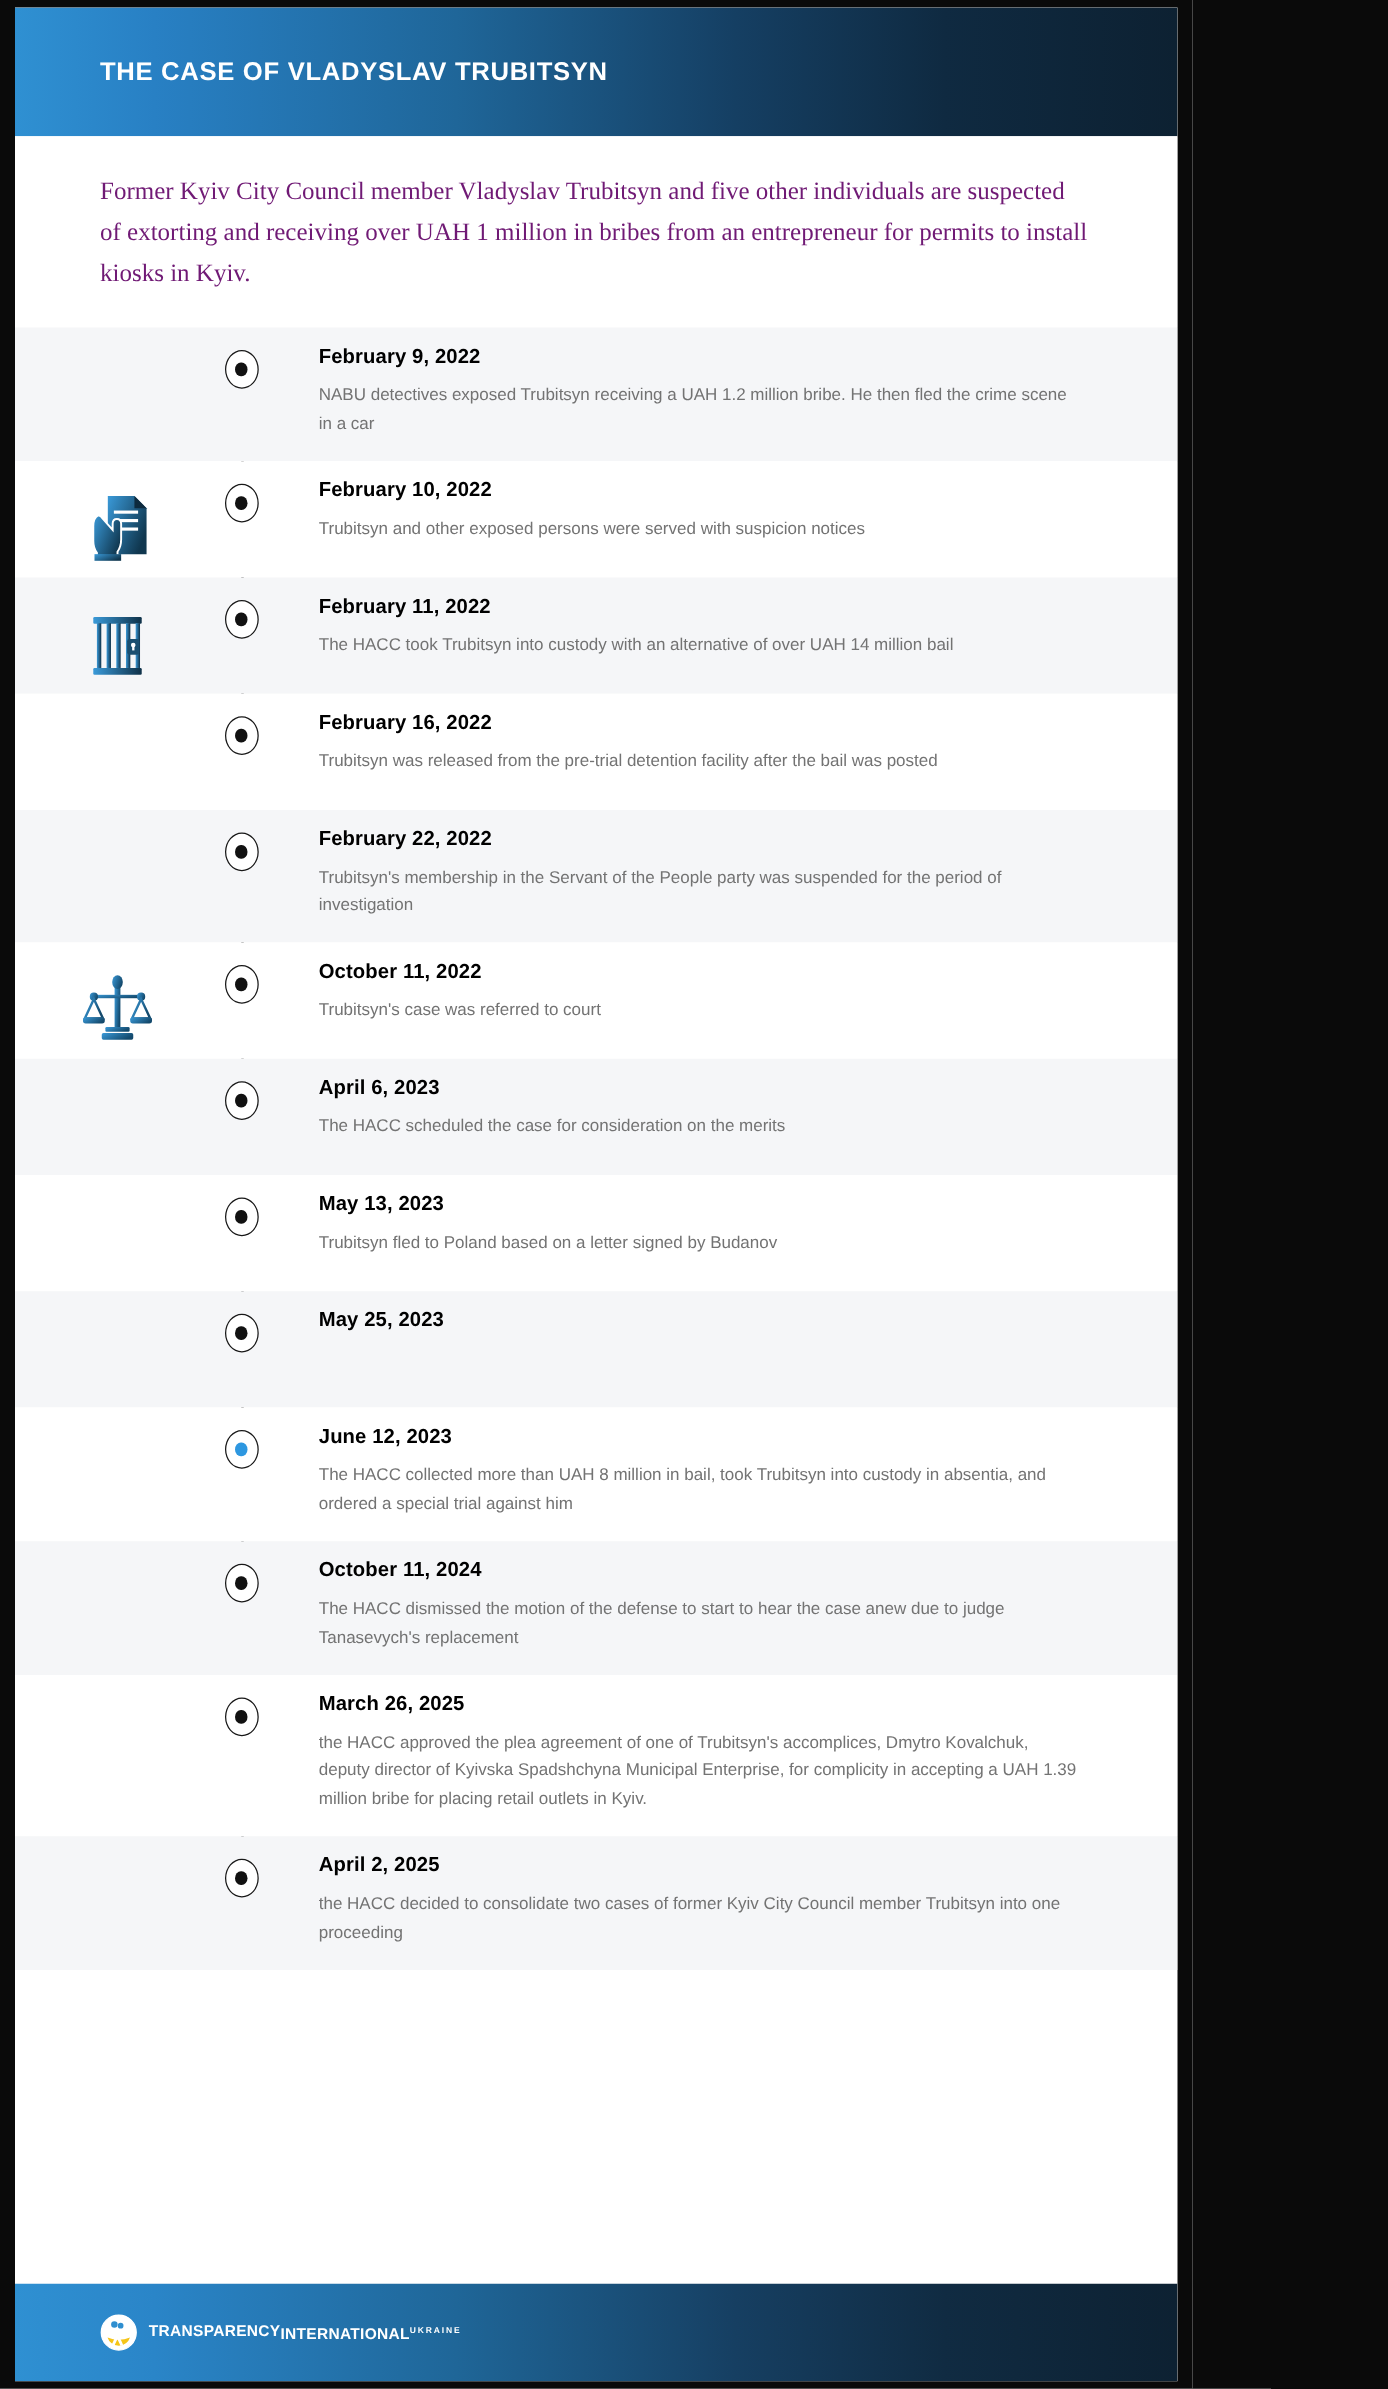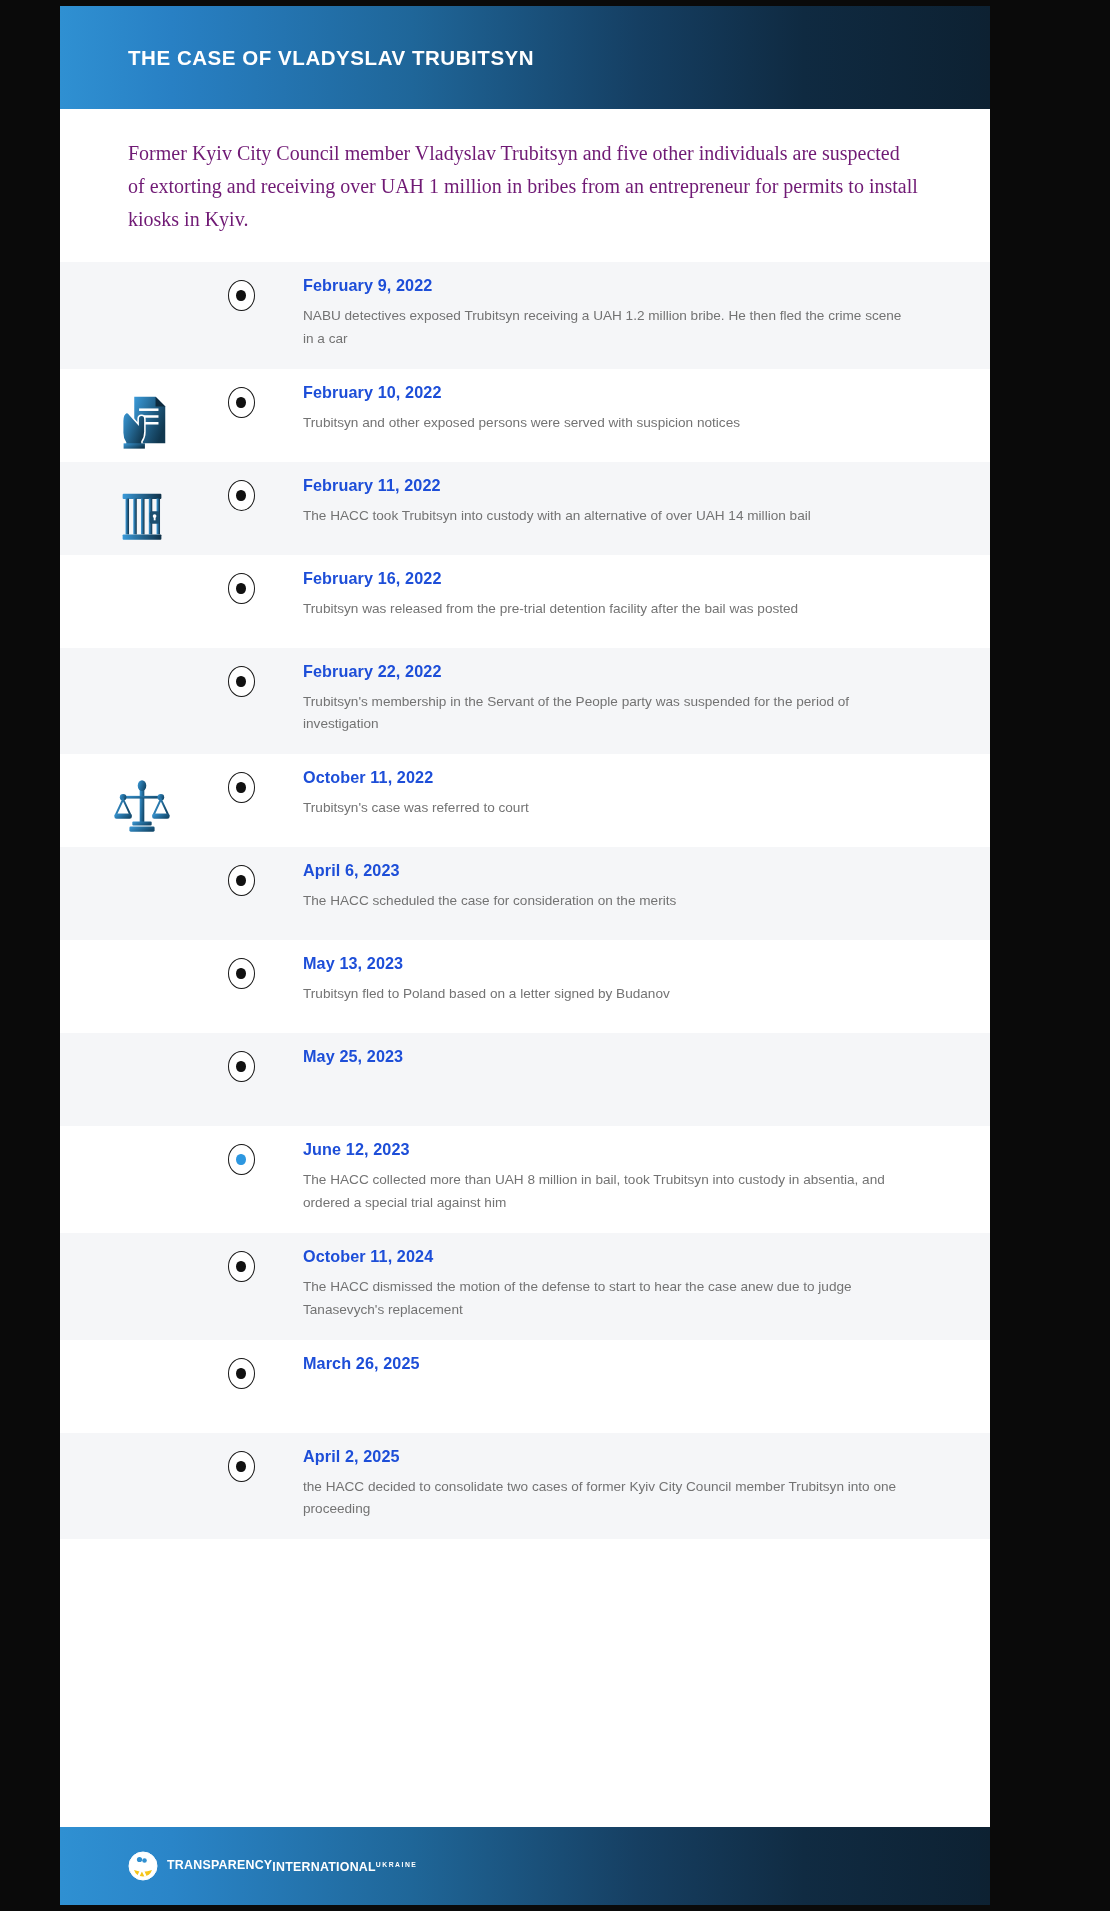--- a/index.html
+++ b/index.html
@@ -15,21 +15,20 @@
   .poster {
     position: relative;
     width: 954px;
     height: 1911px;
     background: #ffffff;
     border-left: 12px solid #0a0a0a;
     border-right: 12px solid #0a0a0a;
     border-top: 6px solid #0a0a0a;
     border-bottom: 6px solid #0a0a0a;
     overflow: hidden;
-    margin-left: 48px;
   }
 
   
   .header {
     height: 103px;
     background: linear-gradient(90deg, #2f90d2 0%, #2880c4 12%, #1f6699 38%, #153f63 62%, #0f2a41 80%, #0d2132 100%);
     display: flex;
     align-items: center;
     padding-left: 68px;
   }
@@ -116,21 +115,21 @@
   }
   .marker.active .marker-dot { background: #2d97e0; }
 
   .row-body {
     flex: 1;
     padding: 14px 80px 18px 44px;
   }
   .row-date {
     font-size: 16.2px;
     font-weight: bold;
-    color: #1d4ed8;
+    color: #000000;
     letter-spacing: 0.1px;
     margin-bottom: 10px;
     font-family: "Liberation Sans", sans-serif;
   }
   .row-desc {
     font-size: 13.6px;
     line-height: 1.68;
     color: #737373;
     font-family: "Liberation Sans", sans-serif;
   }
@@ -378,20 +377,21 @@
       </div>
       <div class="row plain">
         <div class="row-icon-col"></div>
         <div class="row-marker-col">
           <div class="marker">
             <div class="marker-dot"></div>
           </div>
         </div>
         <div class="row-body">
           <div class="row-date">March 26, 2025</div>
+          <div class="row-desc">the HACC approved the plea agreement of one of Trubitsyn's accomplices, Dmytro Kovalchuk, deputy director of Kyivska Spadshchyna Municipal Enterprise, for complicity in accepting a UAH 1.39 million bribe for placing retail outlets in Kyiv.</div>
         </div>
       </div>
       <div class="row shaded">
         <div class="row-icon-col"></div>
         <div class="row-marker-col">
           <div class="marker">
             <div class="marker-dot"></div>
           </div>
         </div>
         <div class="row-body">

